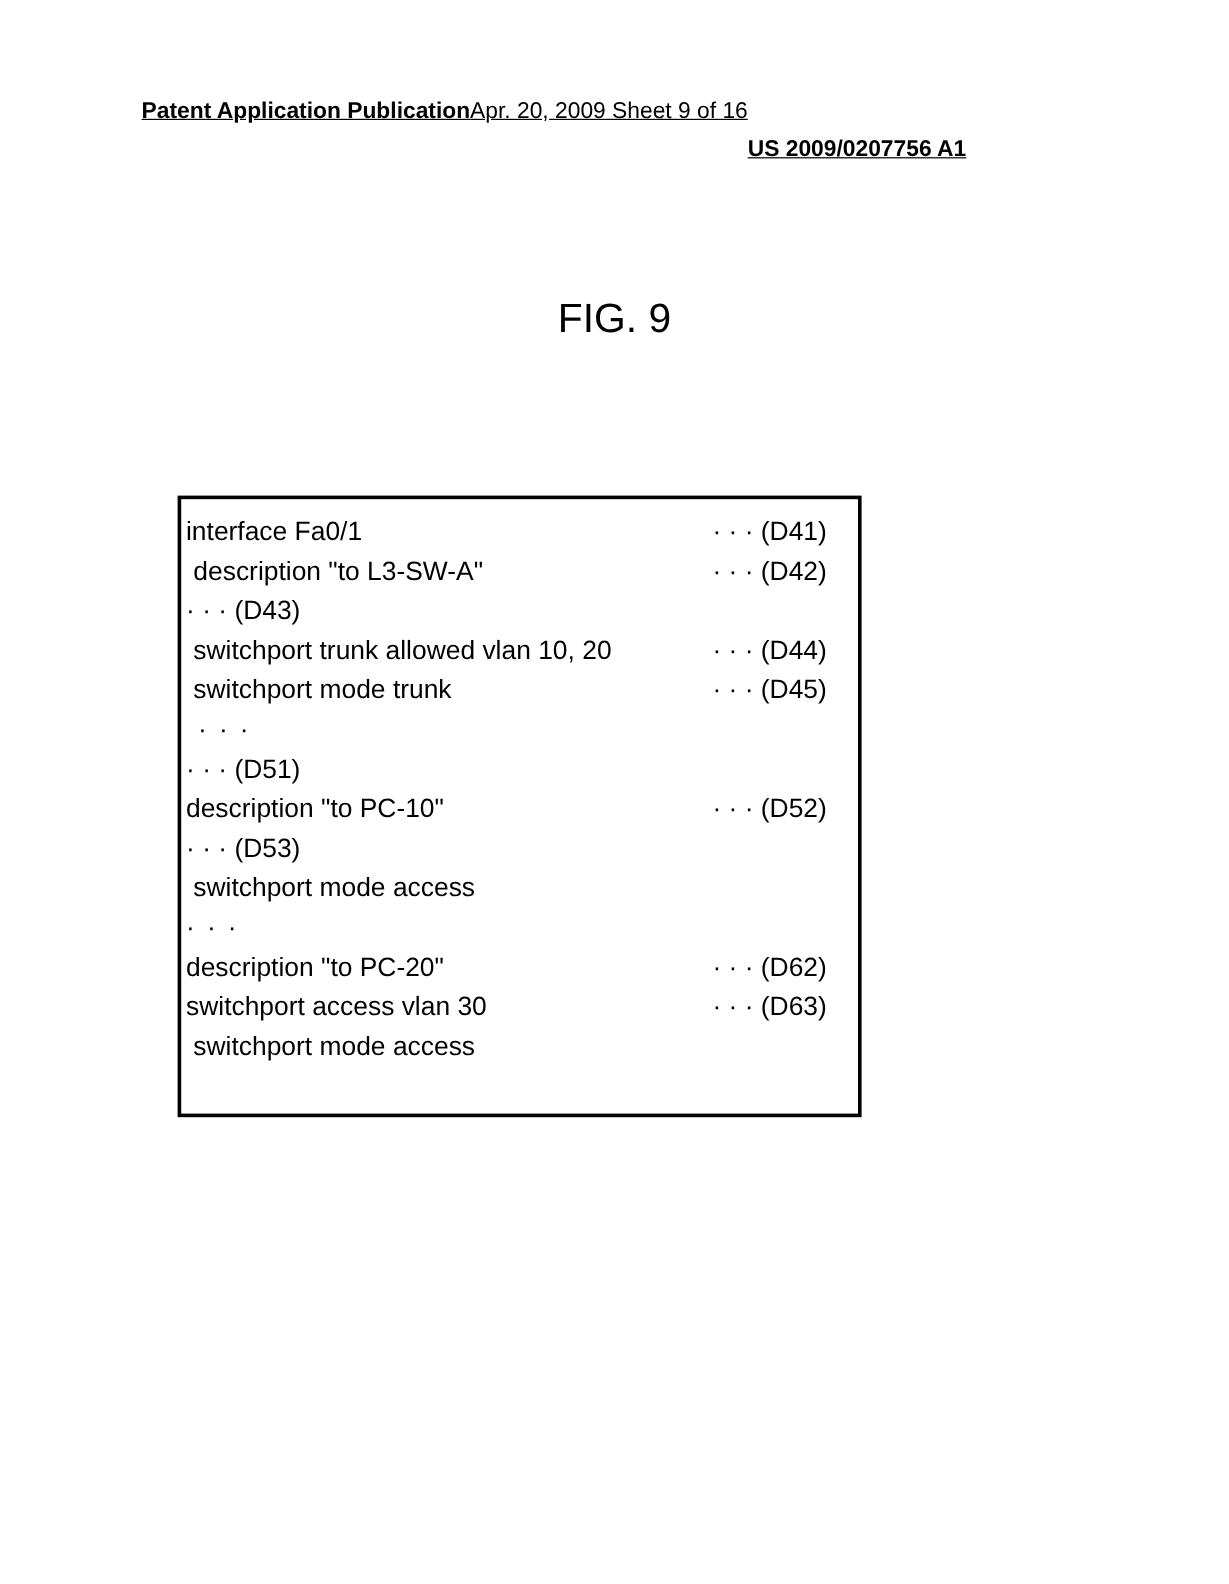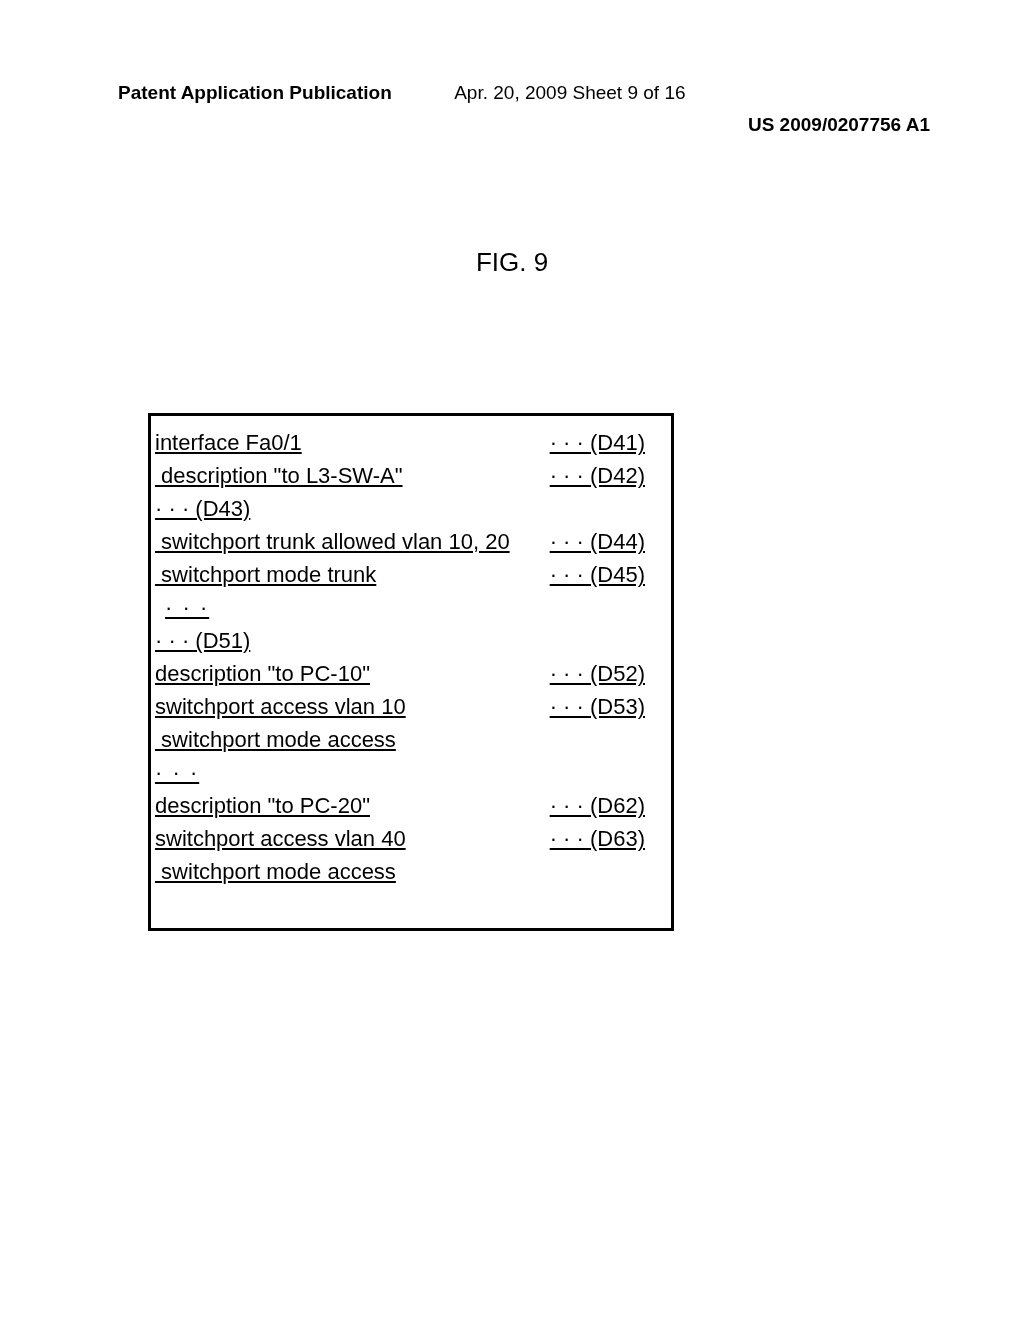--- a/index.html
+++ b/index.html
@@ -10,44 +10,43 @@
     font-family: Arial, Helvetica, sans-serif;
     position: relative;
     color: #000;
   }
   .header {
     position: absolute;
     top: 82px;
     left: 0;
     right: 0;
     display: flex;
-    justify-content: space-between;
     font-size: 19px;
     padding: 0 94px 0 118px;
+    text-decoration: underline;
   }
   .header .left { font-weight: bold; }
   .header .mid { font-weight: normal; }
   .header .right { font-weight: bold; margin-top: 32px; }
   .fig-title {
     position: absolute;
     top: 247px;
     left: 0;
     right: 0;
     text-align: center;
-    font-size: 26px;
+    font-size: 34px;
   }
   .figbox {
     position: absolute;
     top: 413px;
     left: 148px;
-    width: 526px;
+    width: 570px;
     border: 3px solid #000;
     padding: 10px 8px 40px 4px;
     font-size: 22px;
-    text-decoration: underline;
   }
   .row {
     display: flex;
     justify-content: space-between;
     align-items: baseline;
     line-height: 1.5;
   }
   .row .txt { white-space: pre; }
   .row .ref { white-space: pre; padding-right: 18px; }
   .dots1 { letter-spacing: 2px; padding-left: 10px; line-height: 1.5; }
@@ -89,36 +88,35 @@
   <div class="dots1">· · ·</div>
 
   <div class="row">
     <span class="ref">· · · (D51)</span>
   </div>
   <div class="row">
     <span class="txt">description "to PC-10"</span>
     <span class="ref">· · · (D52)</span>
   </div>
   <div class="row">
-    <span class="txt">switchport access vlan 10</span>
     <span class="ref">· · · (D53)</span>
   </div>
   <div class="row">
     <span class="txt"> switchport mode access</span>
     <span class="ref"></span>
   </div>
 
   <div class="dots2">· · ·</div>
 
   <div class="row">
     <span class="txt">description "to PC-20"</span>
     <span class="ref">· · · (D62)</span>
   </div>
   <div class="row">
-    <span class="txt">switchport access vlan 40</span>
+    <span class="txt">switchport access vlan 30</span>
     <span class="ref">· · · (D63)</span>
   </div>
   <div class="row">
     <span class="txt"> switchport mode access</span>
     <span class="ref"></span>
   </div>
 
 </div>
 
 </body></html>

